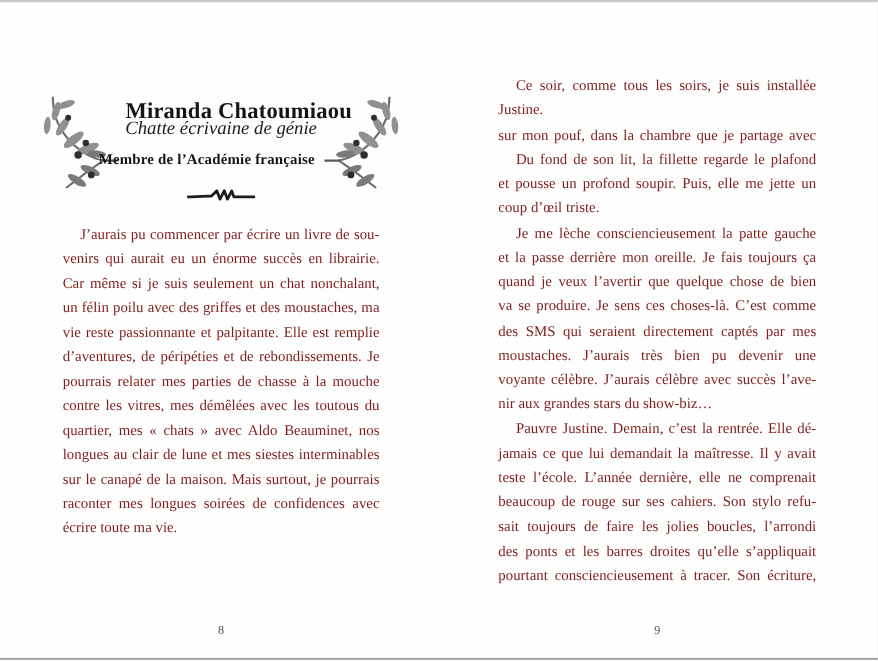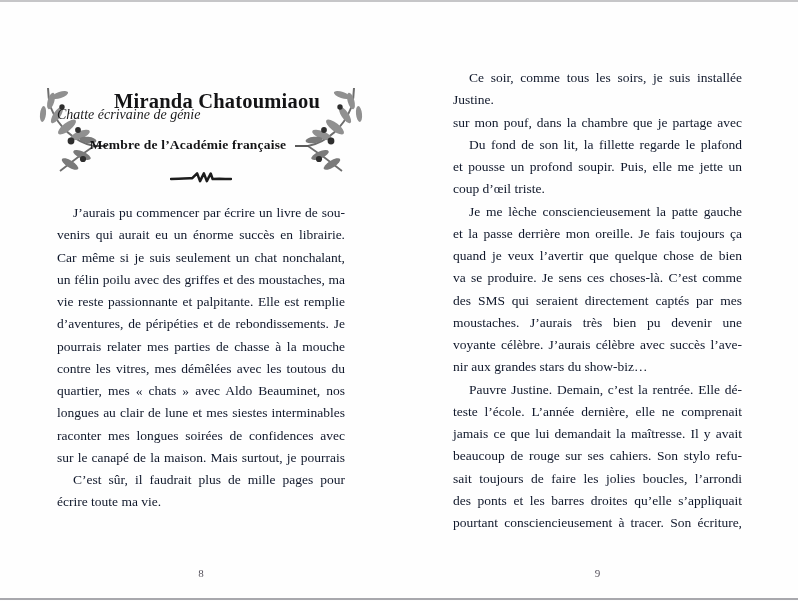--- a/index.html
+++ b/index.html
@@ -16,35 +16,35 @@
   .branch{position:absolute;top:84px;width:72px;height:92px;}
   .branch-left{left:36px;}
   .branch-right{left:294px;transform:scaleX(-1);}
   .branch svg{width:100%;height:100%;}
   .title{
     position:absolute;left:57px;top:74px;width:288px;margin:16px;
     text-align:center;font-size:20.5px;font-weight:bold;letter-spacing:.2px;color:#141416;
   }
   .subtitle{
     position:absolute;left:57px;top:107px;width:288px;
-    text-align:left;font-style:italic;font-size:14px;color:#1a1a1c;
+    text-align:center;font-style:italic;font-size:17px;color:#1a1a1c;
   }
   .affil{
     position:absolute;left:44px;top:137px;width:288px;
     text-align:center;font-weight:bold;font-size:13.5px;letter-spacing:.2px;color:#141416;
   }
   .divider{position:absolute;left:57px;top:170px;width:288px;text-align:center;}
   .divider svg{width:62px;height:15px;}
 
   
   .pagebody{position:absolute;}
   .body-left{left:57px;top:202px;width:288px;}
   .body-right{left:453px;top:67px;width:289px;}
   .line{
-    font-size:13.5px;line-height:22.25px;color:#0f172a;
+    font-size:13.5px;line-height:22.25px;color:#7f1d1d;
     text-align:justify;text-align-last:justify;
   }
   .line.endl{text-align-last:left;}
   .line.indent{text-indent:16px;}
 
   .folio{
     position:absolute;top:567px;width:288px;text-align:center;
     font-size:11px;color:#56525c;
   }
   .folio-left{left:57px;}
@@ -124,44 +124,43 @@
       <div class="line indent">J’aurais pu commencer par écrire un livre de sou-</div>
       <div class="line">venirs qui aurait eu un énorme succès en librairie.</div>
       <div class="line">Car même si je suis seulement un chat nonchalant,</div>
       <div class="line">un félin poilu avec des griffes et des moustaches, ma</div>
       <div class="line">vie reste passionnante et palpitante. Elle est remplie</div>
       <div class="line">d’aventures, de péripéties et de rebondissements. Je</div>
       <div class="line">pourrais relater mes parties de chasse à la mouche</div>
       <div class="line">contre les vitres, mes démêlées avec les toutous du</div>
       <div class="line">quartier, mes « chats » avec Aldo Beauminet, nos</div>
       <div class="line">longues au clair de lune et mes siestes interminables</div>
+      <div class="line">sur le canapé de la maison. Mais surtout, je pourrais</div>
       <div class="line">raconter mes longues soirées de confidences avec</div>
-      <div class="line">sur le canapé de la maison. Mais surtout, je pourrais</div>
-      <div class="line indent">C’est sûr, il faudrait plus de mille pages pour</div>
       <div class="line endl">écrire toute ma vie.</div>
     </div>
   <div class="folio folio-left">8</div>
 
   <div class="pagebody body-right">
       <div class="line indent">Ce soir, comme tous les soirs, je suis installée</div>
       <div class="line endl">Justine.</div>
       <div class="line">sur mon pouf, dans la chambre que je partage avec</div>
       <div class="line indent">Du fond de son lit, la fillette regarde le plafond</div>
       <div class="line">et pousse un profond soupir. Puis, elle me jette un</div>
       <div class="line endl">coup d’œil triste.</div>
       <div class="line indent">Je me lèche consciencieusement la patte gauche</div>
       <div class="line">et la passe derrière mon oreille. Je fais toujours ça</div>
       <div class="line">quand je veux l’avertir que quelque chose de bien</div>
       <div class="line">va se produire. Je sens ces choses-là. C’est comme</div>
       <div class="line">des SMS qui seraient directement captés par mes</div>
       <div class="line">moustaches. J’aurais très bien pu devenir une</div>
       <div class="line">voyante célèbre. J’aurais célèbre avec succès l’ave-</div>
       <div class="line endl">nir aux grandes stars du show-biz…</div>
       <div class="line indent">Pauvre Justine. Demain, c’est la rentrée. Elle dé-</div>
+      <div class="line">jamais ce que lui demandait la maîtresse. Il y avait</div>
       <div class="line">teste l’école. L’année dernière, elle ne comprenait</div>
-      <div class="line">jamais ce que lui demandait la maîtresse. Il y avait</div>
       <div class="line">beaucoup de rouge sur ses cahiers. Son stylo refu-</div>
       <div class="line">sait toujours de faire les jolies boucles, l’arrondi</div>
       <div class="line">des ponts et les barres droites qu’elle s’appliquait</div>
       <div class="line">pourtant consciencieusement à tracer. Son écriture,</div>
     </div>
   <div class="folio folio-right">9</div>
 </div>
 
 </body></html>

